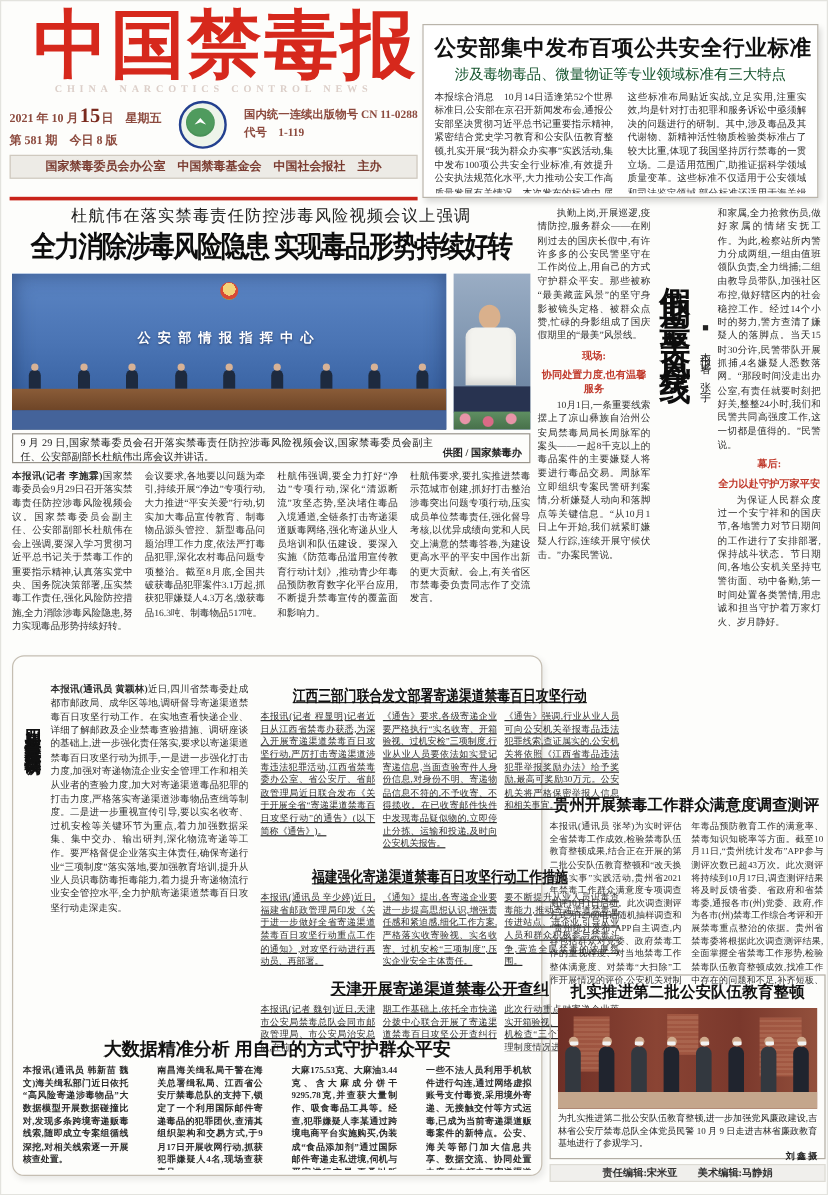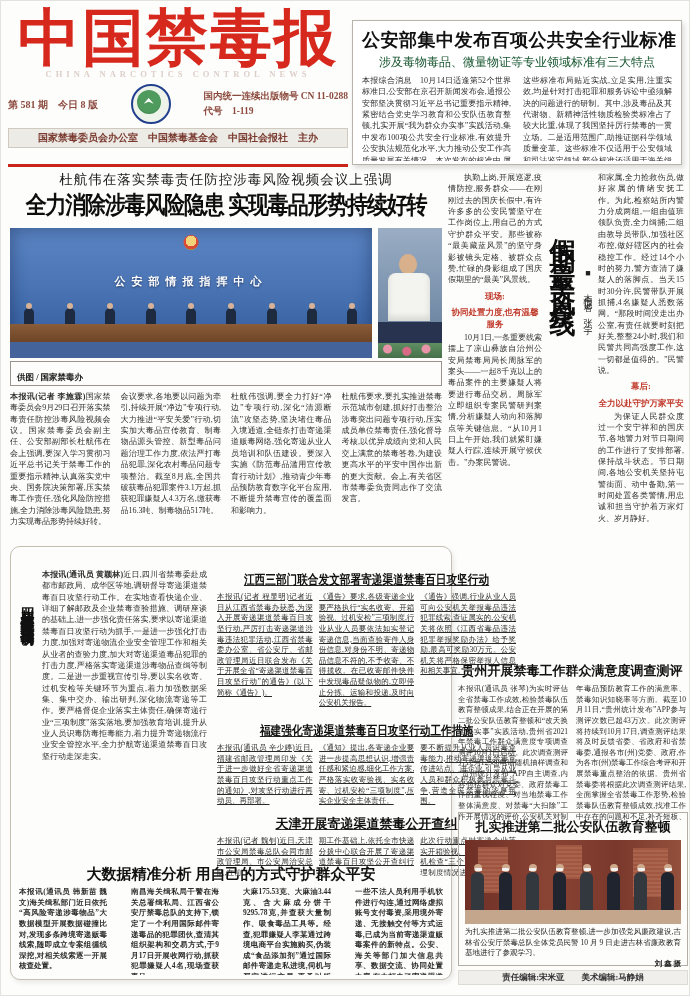--- a/index.html
+++ b/index.html
@@ -8,21 +8,21 @@
         box-shadow:inset 0 0 0 1px #e3e3de;}
   .hei{font-family:"Liberation Sans","DejaVu Sans",sans-serif;}
   .abs{position:absolute;}
   .ctext{font-size:8px;line-height:1.42;text-align:justify;color:#2e2e2e;overflow:hidden;}
   .ind{text-indent:2em;}
   b.byl{font-weight:bold;}
 
   
   .masthead{left:8px;top:6px;width:340px;height:158px;border-bottom:3px solid #c9231a;}
   .mast-title{font-size:62px;font-weight:900;color:#d6281c;letter-spacing:2px;line-height:1.05;
-              text-align:center;font-family:"Liberation Serif","DejaVu Serif",serif;}
+              text-align:right;font-family:"Liberation Serif","DejaVu Serif",serif;}
   .mast-en{text-align:center;color:#dccfc9;font-size:8.5px;letter-spacing:4px;margin-top:-2px;font-weight:bold;}
   .mast-meta{display:flex;align-items:center;justify-content:space-between;margin-top:5px;color:#8c4a3e;font-weight:bold;}
   .mast-dates{font-size:10px;line-height:1.5;text-align:left;white-space:nowrap;}
   .date-day{font-size:17px;color:#7a2a1e;padding:0 1px;}
   .mast-pub{font-size:9.5px;line-height:1.6;white-space:nowrap;}
   .mast-logo{width:36px;height:36px;border-radius:50%;border:2px solid #23408f;background:#eef4ea;
              position:relative;flex:0 0 auto;margin:0 6px;}
   .logo-core{position:absolute;left:4px;top:4px;width:24px;height:24px;border-radius:50%;
              background:radial-gradient(circle at 50% 45%,#4f9b5e 0 60%,#2c6e3c 100%);}
   .logo-bird{position:absolute;left:11px;top:12px;width:10px;height:8px;background:#fff;
@@ -138,20 +138,21 @@
 </head>
 <body>
 
 <div class="page">
 
   <header class="abs masthead">
     <div class="mast-title">中国禁毒报</div>
     <div class="mast-en">CHINA NARCOTICS CONTROL NEWS</div>
     <div class="mast-meta">
       <div class="mast-dates">
+        <div><span>2021 年 10 月</span><span class="date-day">15</span><span>日</span>　<span>星期五</span></div>
         <div>第 581 期　今日 8 版</div>
       </div>
       <div class="mast-logo">
         <div class="logo-core"></div>
         <div class="logo-bird"></div>
       </div>
       <div class="mast-pub">
         <div>国内统一连续出版物号 CN 11-0288</div>
         <div>代号　1-119</div>
       </div>
@@ -190,20 +191,21 @@
   </div>
 
   <div class="abs photo-side">
     <div class="spk-head"></div>
     <div class="spk-body"></div>
     <div class="spk-desk"></div>
     <div class="spk-flowers"></div>
   </div>
 
   <div class="abs cap-box">
+    <span class="cap-text">9 月 29 日,国家禁毒委员会召开落实禁毒责任防控涉毒风险视频会议,国家禁毒委员会副主任、公安部副部长杜航伟出席会议并讲话。</span>
     <span class="cap-credit">供图 / 国家禁毒办</span>
   </div>
 
   <div class="abs main-cols">
     <div class="mcol ctext"><b class="byl">本报讯(记者 李施霖)</b><span>国家禁毒委员会9月29日召开落实禁毒责任防控涉毒风险视频会议。国家禁毒委员会副主任、公安部副部长杜航伟在会上强调,要深入学习贯彻习近平总书记关于禁毒工作的重要指示精神,认真落实党中央、国务院决策部署,压实禁毒工作责任,强化风险防控措施,全力消除涉毒风险隐患,努力实现毒品形势持续好转。</span></div>
     <div class="mcol ctext">会议要求,各地要以问题为牵引,持续开展“净边”专项行动,大力推进“平安关爱”行动,切实加大毒品宣传教育、制毒物品源头管控、新型毒品问题治理工作力度,依法严打毒品犯罪,深化农村毒品问题专项整治。截至8月底,全国共破获毒品犯罪案件3.1万起,抓获犯罪嫌疑人4.3万名,缴获毒品16.3吨、制毒物品517吨。</div>
     <div class="mcol ctext">杜航伟强调,要全力打好“净边”专项行动,深化“清源断流”攻坚态势,坚决堵住毒品入境通道,全链条打击寄递渠道贩毒网络,强化寄递从业人员培训和队伍建设。要深入实施《防范毒品滥用宣传教育行动计划》,推动青少年毒品预防教育数字化平台应用,不断提升禁毒宣传的覆盖面和影响力。</div>
     <div class="mcol ctext">杜航伟要求,要扎实推进禁毒示范城市创建,抓好打击整治涉毒突出问题专项行动,压实成员单位禁毒责任,强化督导考核,以优异成绩向党和人民交上满意的禁毒答卷,为建设更高水平的平安中国作出新的更大贡献。会上,有关省区市禁毒委负责同志作了交流发言。</div>
   </div>
 

